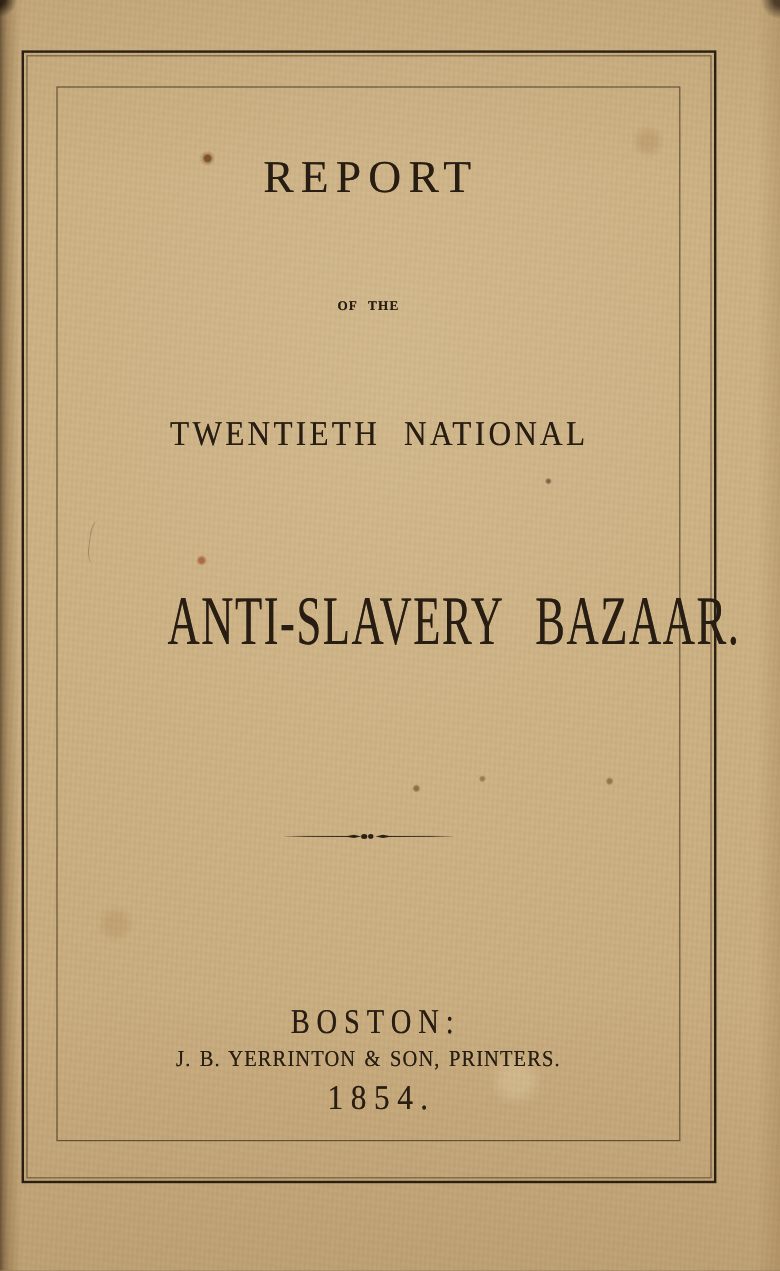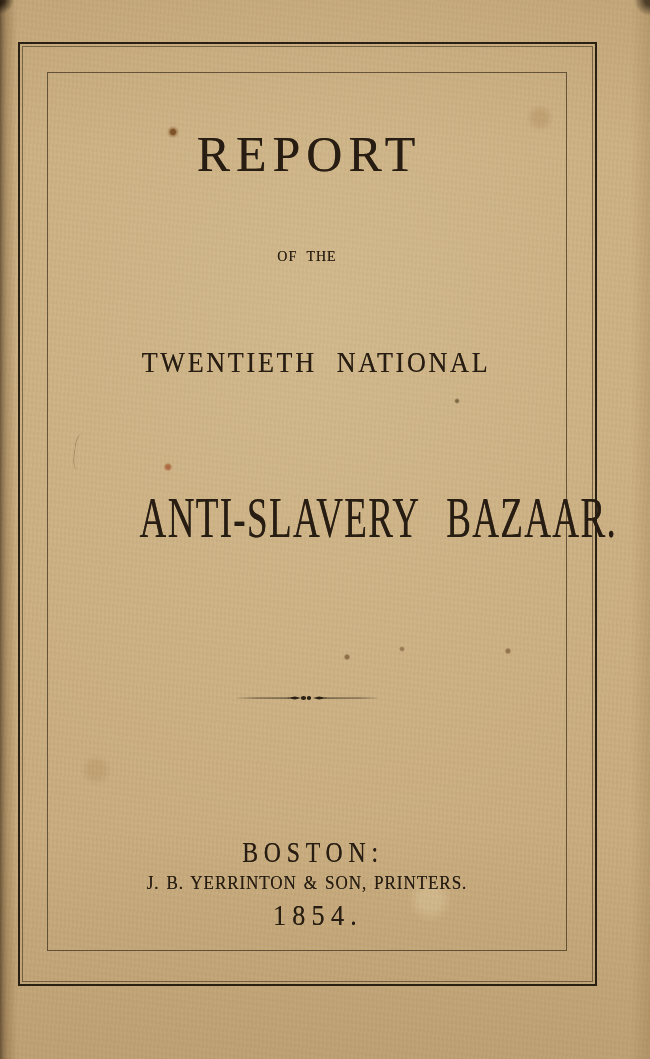--- a/index.html
+++ b/index.html
@@ -85,25 +85,25 @@
   .line {
     position: absolute; left: 0; right: 0;
     text-align: center;
     white-space: nowrap;
     line-height: 1;
     color: #271d12;
     text-shadow: 0 0 0.5px rgba(39,29,18,0.7);
   }
 
   .t-report {
-    top: 57px; font-size: 50px; letter-spacing: 6px;
+    top: 57px; font-size: 38px; letter-spacing: 6px;
     transform: translateX(2px);
   }
   .t-ofthe {
-    top: 178px; font-size: 14px; font-weight: normal;
+    top: 178px; font-size: 11px; font-weight: bold;
     letter-spacing: 1px; word-spacing: 5px; text-align: center;
   }
   .t-twentieth {
     top: 276px; font-size: 29px; letter-spacing: 3px; word-spacing: 12px;
     transform: translateX(9px) scaleX(0.9);
   }
   .t-bazaar {
     top: 417px; font-size: 58px; letter-spacing: 2px; word-spacing: 26px;
     transform: translateX(-1px) scaleX(0.64);
   }

